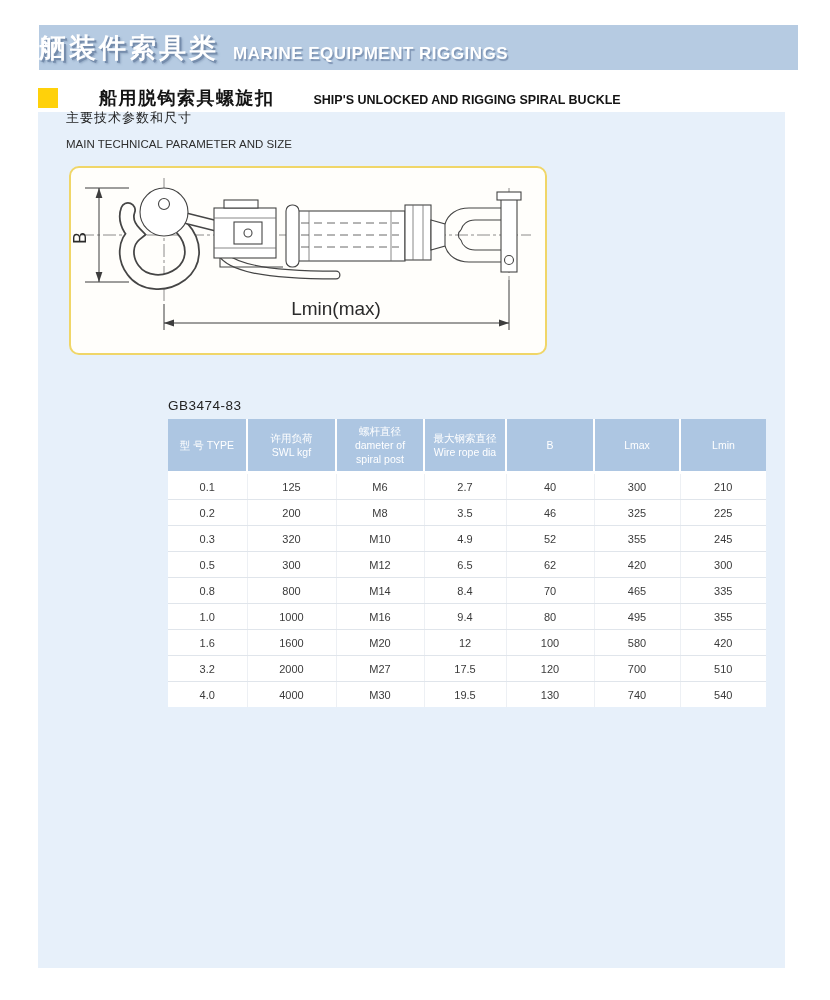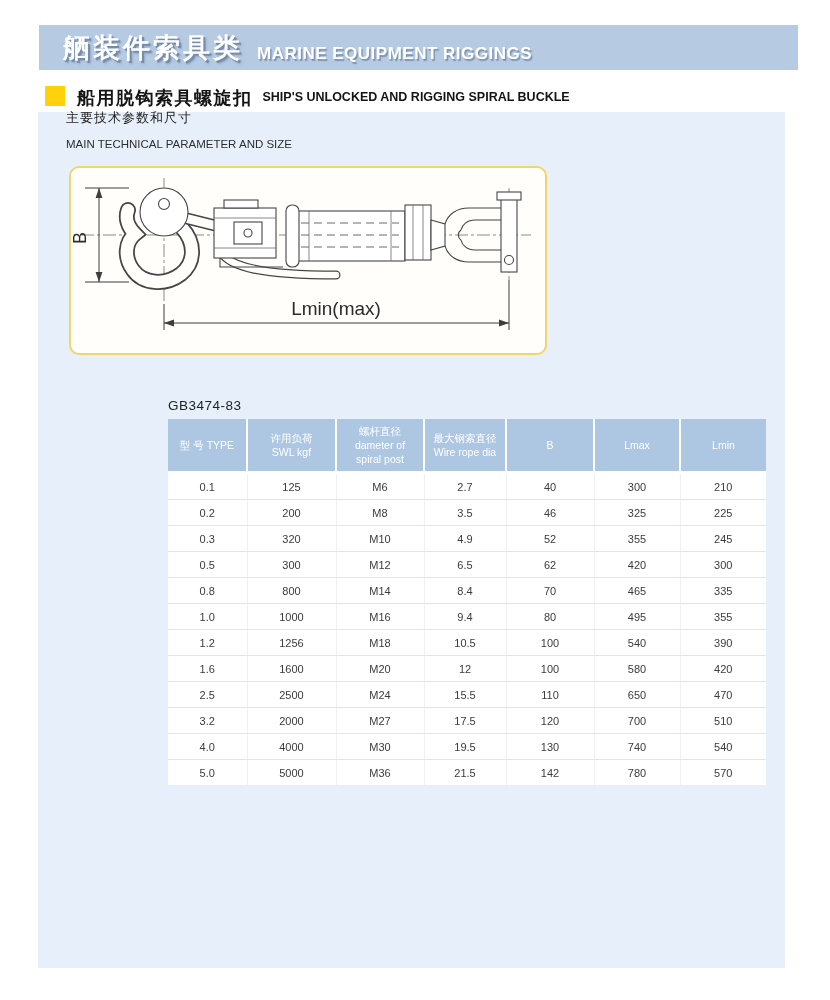--- a/index.html
+++ b/index.html
@@ -4,35 +4,35 @@
 <style>
   html,body{margin:0;padding:0;background:#ffffff;}
   #page{
     position:relative; width:830px; height:1000px; background:#ffffff;
     font-family:"Liberation Sans","DejaVu Sans",sans-serif; overflow:hidden;
   }
   
   .banner{
     position:absolute; left:39px; top:25px; width:759px; height:45px;
     background:var(--banner-bg,#b6cbe2);
-    display:flex; align-items:center; padding-left:24px; box-sizing:border-box; gap:14px;
+    display:flex; align-items:center; box-sizing:border-box; gap:14px;
   }
   .banner-zh{
     font-size:27px; font-weight:bold; color:#ffffff; letter-spacing:3px;
     text-shadow:2px 2px 0 rgba(115,138,170,.95), 3px 3px 2px rgba(115,138,170,.55);
     white-space:nowrap;
   }
   .banner-en{
     font-size:17px; font-weight:bold; color:#ffffff; letter-spacing:.5px;
     text-shadow:1.5px 1.5px 1px rgba(115,138,170,.85);
     margin-top:12px; white-space:nowrap;text-align:right;
   }
   
   .section-row{
-    position:absolute; left:45px; top:86px; display:flex; 
+    position:absolute; left:38px; top:86px; display:flex; align-items:center;gap:29px;
   }
   .bullet{width:20px; height:20px; background:var(--bullet-yellow,#ffd10a); flex:0 0 auto;}
   .sec-zh{font-size:18px; font-weight:bold; color:#141414; letter-spacing:1.5px; margin-left:12px; white-space:nowrap;}
   .sec-en{font-size:12.5px; font-weight:bold; color:#141414; margin-left:10px; margin-top:4px; white-space:nowrap;}
   
   .panel{
     position:absolute; left:38px; top:112px; width:747px; height:856px;
     background:var(--panel-bg,#e7f0fa);
   }
   .intro{position:absolute; left:66px; top:109px; color:#222;}
@@ -256,70 +256,43 @@
           <tr>
             <td>1.0</td>
             <td>1000</td>
             <td>M16</td>
             <td>9.4</td>
             <td>80</td>
             <td>495</td>
             <td>355</td>
           </tr>
           <tr>
-            <td>1.2</td>
-            <td>1256</td>
-            <td>M18</td>
-            <td>10.5</td>
-            <td>100</td>
-            <td>540</td>
-            <td>390</td>
-          </tr>
-          <tr>
             <td>1.6</td>
             <td>1600</td>
             <td>M20</td>
             <td>12</td>
             <td>100</td>
             <td>580</td>
             <td>420</td>
           </tr>
           <tr>
-            <td>2.5</td>
-            <td>2500</td>
-            <td>M24</td>
-            <td>15.5</td>
-            <td>110</td>
-            <td>650</td>
-            <td>470</td>
-          </tr>
-          <tr>
             <td>3.2</td>
             <td>2000</td>
             <td>M27</td>
             <td>17.5</td>
             <td>120</td>
             <td>700</td>
             <td>510</td>
           </tr>
           <tr>
             <td>4.0</td>
             <td>4000</td>
             <td>M30</td>
             <td>19.5</td>
             <td>130</td>
             <td>740</td>
             <td>540</td>
           </tr>
-          <tr>
-            <td>5.0</td>
-            <td>5000</td>
-            <td>M36</td>
-            <td>21.5</td>
-            <td>142</td>
-            <td>780</td>
-            <td>570</td>
-          </tr>
         </tbody>
     </table>
   </div>
 
 </div>
 
 </body></html>

